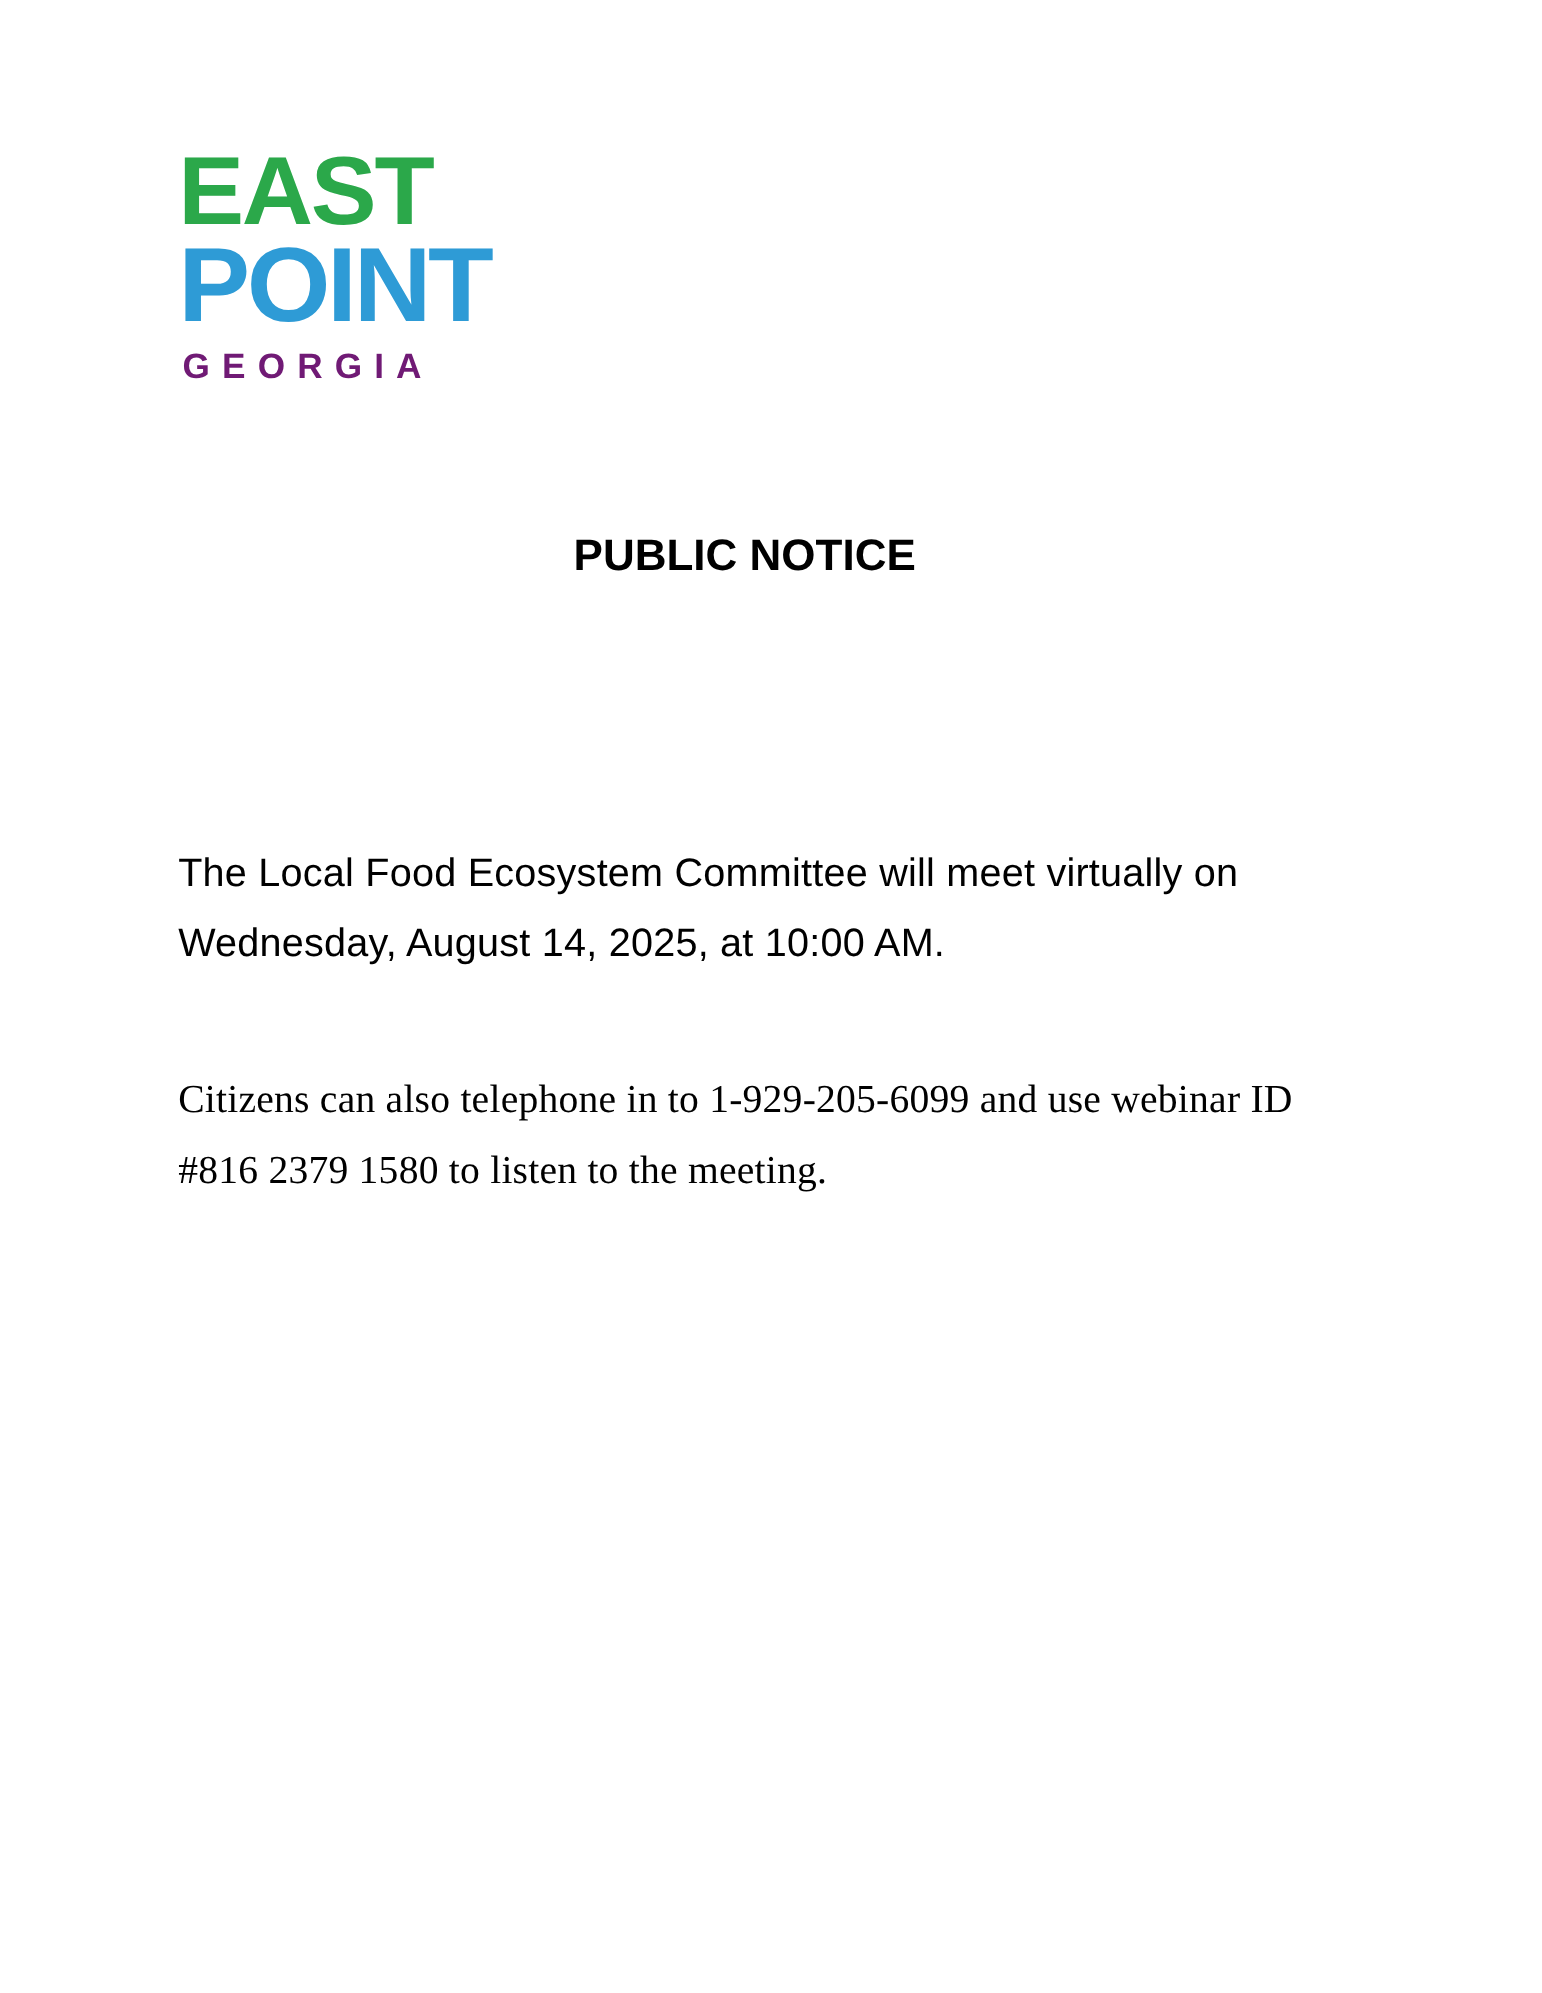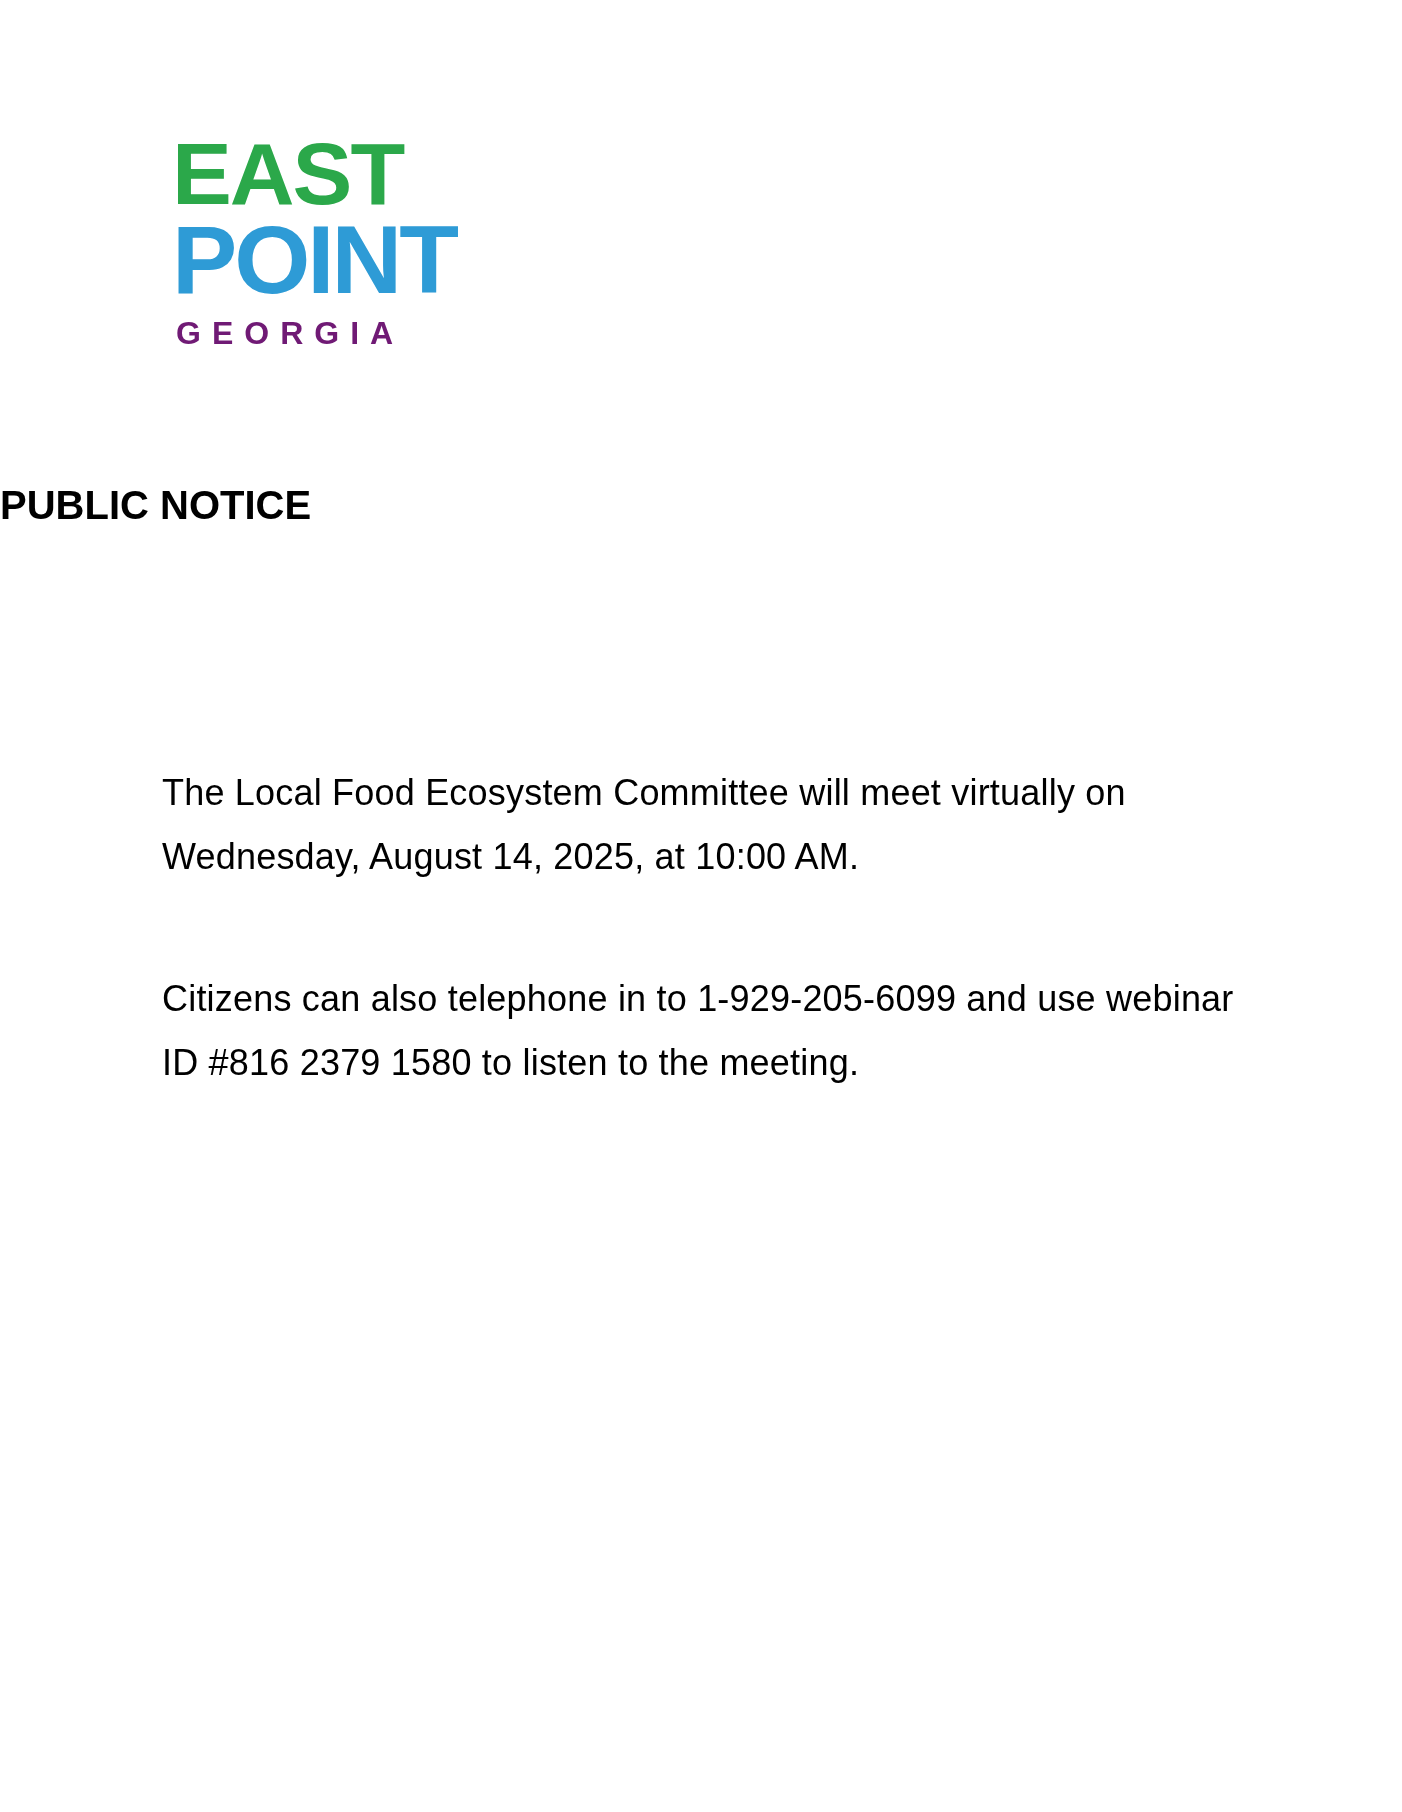--- a/index.html
+++ b/index.html
@@ -18,21 +18,21 @@
 
   .page {
     position: absolute;
     inset: 0;
     background: #ffffff;
   }
 
   
   .logo {
     position: absolute;
-    left: 172px;
+    left: 162px;
     top: 130px;
     width: 340px;
     height: 230px;
     user-select: none;
     text-align: center;
   }
   .logo-east {
     position: absolute;
     left: 0;
     top: 0;
@@ -70,20 +70,21 @@
     letter-spacing: 11px;
     color: #701a75;
   }
 
   
   .heading {
     position: absolute;
     left: 0;
     top: 478px;
     width: 1354px;
+    text-align: center;
   }
   .heading .line {
     font-family: "Liberation Sans", sans-serif;
     font-weight: bold;
     font-size: 40px;
     line-height: 54px;
     letter-spacing: 0px;
     color: #000000;
     white-space: nowrap;
   }
@@ -97,20 +98,21 @@
   }
   .para {
     font-family: "Liberation Sans", sans-serif;
     font-size: 36px;
     line-height: 64px;
     color: #000000;
     letter-spacing: 0.2px;
   }
   .para + .para {
     margin-top: 78px;
+    font-family: Liberation Serif, serif;
   }
 </style>
 </head>
 <body>
 
 <div class="page">
 
   <div class="logo">
     <div class="logo-east">EAST</div>
     <div class="logo-point">POINT</div>

